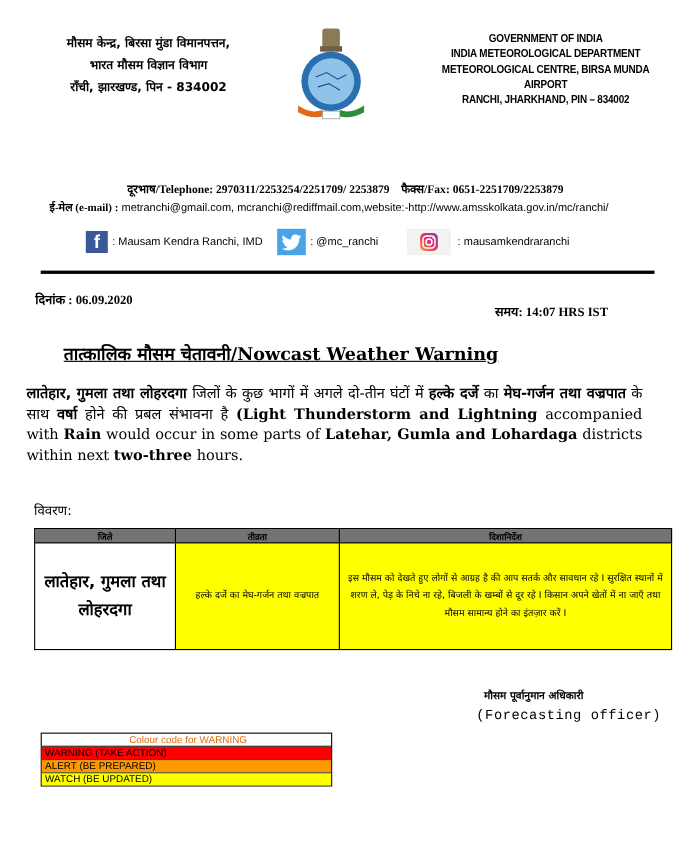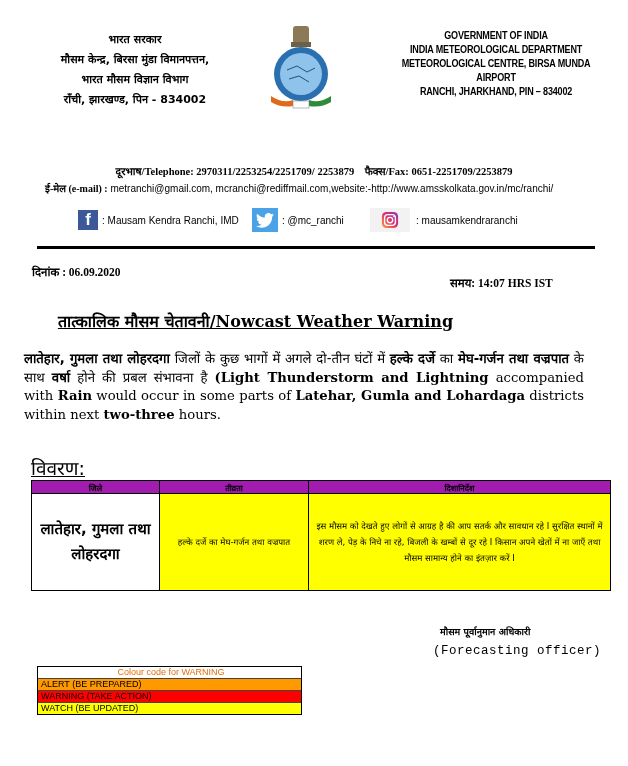--- a/index.html
+++ b/index.html
@@ -12,39 +12,38 @@
   .contact2{left:45px;top:181px;font-size:10px;font-family:"Liberation Sans",sans-serif;}
   .contact2 b{font-family:"Liberation Serif",serif;}
   .social{top:207px;height:26px;display:flex;align-items:center;font-family:"Liberation Sans",sans-serif;font-size:10px;}
   .ico{width:20px;height:20px;display:inline-flex;align-items:center;justify-content:center;margin-right:4px;}
   .hr{left:37px;top:246px;width:558px;height:3px;background:#000;}
   .date{left:32px;top:264px;font-size:11.5px;font-weight:bold;}
   .time{left:450px;top:275px;font-size:11.5px;font-weight:bold;}
   .title{left:0;top:310px;width:511px;text-align:center;font-size:16px;font-weight:bold;text-decoration:underline;font-family:"DejaVu Serif",serif;}
   .para{left:24px;top:350px;width:560px;font-size:13.2px;line-height:18.5px;text-align:justify;font-family:"DejaVu Serif",serif;}
   .para .hi{font-family:"DejaVu Sans",sans-serif;}
-  .vivaran{left:31px;top:455px;font-size:19px;text-decoration:underline;font-family:"DejaVu Sans",sans-serif;}
+  .vivaran{left:31px;top:455px;font-size:12px;font-family:"DejaVu Sans",sans-serif;}
   table.wt{position:absolute;left:31px;top:480px;width:580px;border-collapse:collapse;font-family:"DejaVu Sans",sans-serif;}
   table.wt th,table.wt td{border:1px solid #000;text-align:center;vertical-align:middle;}
-  table.wt th{font-size:8px;height:12px;padding:0;background:#a21caf;}
+  table.wt th{font-size:8px;height:12px;padding:0;background:#737373;}
   table.wt td{height:94px;}
   .c-dist{width:125px;font-size:15px;font-weight:bold;line-height:25px;background:#fff;}
   .c-int{width:146px;font-size:8.5px;line-height:14px;background:#ffff00;}
   .c-guid{font-size:8.5px;line-height:16px;background:#ffff00;padding:0 0;}
   .officer-hi{left:440px;top:625px;font-size:9.5px;font-weight:bold;font-family:"DejaVu Sans",sans-serif;}
   .officer-en{left:433px;top:644px;font-size:12.5px;font-family:"Liberation Mono",monospace;letter-spacing:0.5px;}
   .legend{left:37px;top:666px;width:263px;border:1px solid #000;font-family:"Liberation Sans",sans-serif;font-size:9px;}
   .legend div{height:11px;line-height:11px;padding-left:3px;border-top:1px solid #444;}
   .legend .lh{text-align:center;color:#e46c0a;border-top:none;}
 </style>
 </head>
 <body>
 
 <div class="abs hin-head">
-  <div>भारत सरकार</div>
   <div>मौसम केन्द्र, बिरसा मुंडा विमानपत्तन,</div>
   <div>भारत मौसम विज्ञान विभाग</div>
   <div>राँची, झारखण्ड, पिन - 834002</div>
 </div>
 
 <div class="abs emblem">
   <svg width="76" height="90" viewBox="0 0 76 90">
     <rect x="30" y="2" width="16" height="18" rx="3" fill="#8a7a55"></rect>
     <rect x="28" y="18" width="20" height="5" fill="#6d6047"></rect>
     <circle cx="38" cy="50" r="27" fill="#2a6fb0"></circle>
@@ -131,16 +130,16 @@
       <td class="c-guid">इस मौसम को देखते हुए लोगों से आग्रह है की आप सतर्क और सावधान रहे I सुरक्षित स्थानों में शरण ले, पेड़ के निचे ना रहे,  बिजली के खम्बों से दूर रहे I किसान अपने खेतों में ना जाएँ तथा मौसम सामान्य होने का इंतज़ार करें I</td>
     </tr>
   </tbody>
 </table>
 
 <div class="abs officer-hi">मौसम पूर्वानुमान अधिकारी</div>
 <div class="abs officer-en">(Forecasting officer)</div>
 
 <div class="abs legend">
   <div class="lh">Colour code for WARNING</div>
+  <div style="background:#ff0000;">WARNING (TAKE ACTION)</div>
   <div style="background:#ff9900;">ALERT (BE PREPARED)</div>
-  <div style="background:#ff0000;">WARNING (TAKE ACTION)</div>
   <div style="background:#ffff00;">WATCH (BE UPDATED)</div>
 </div>
 
 </body></html>

